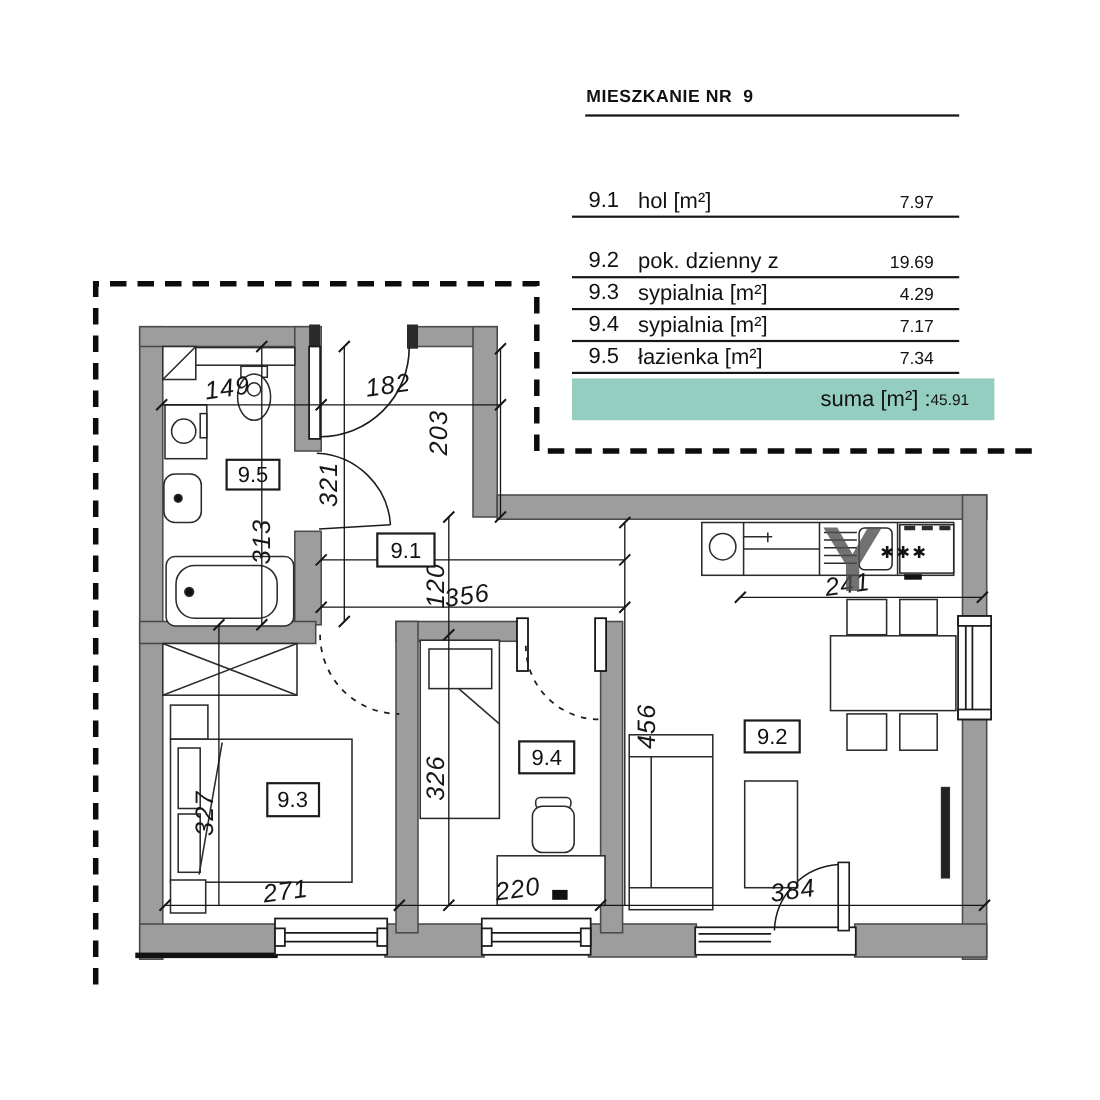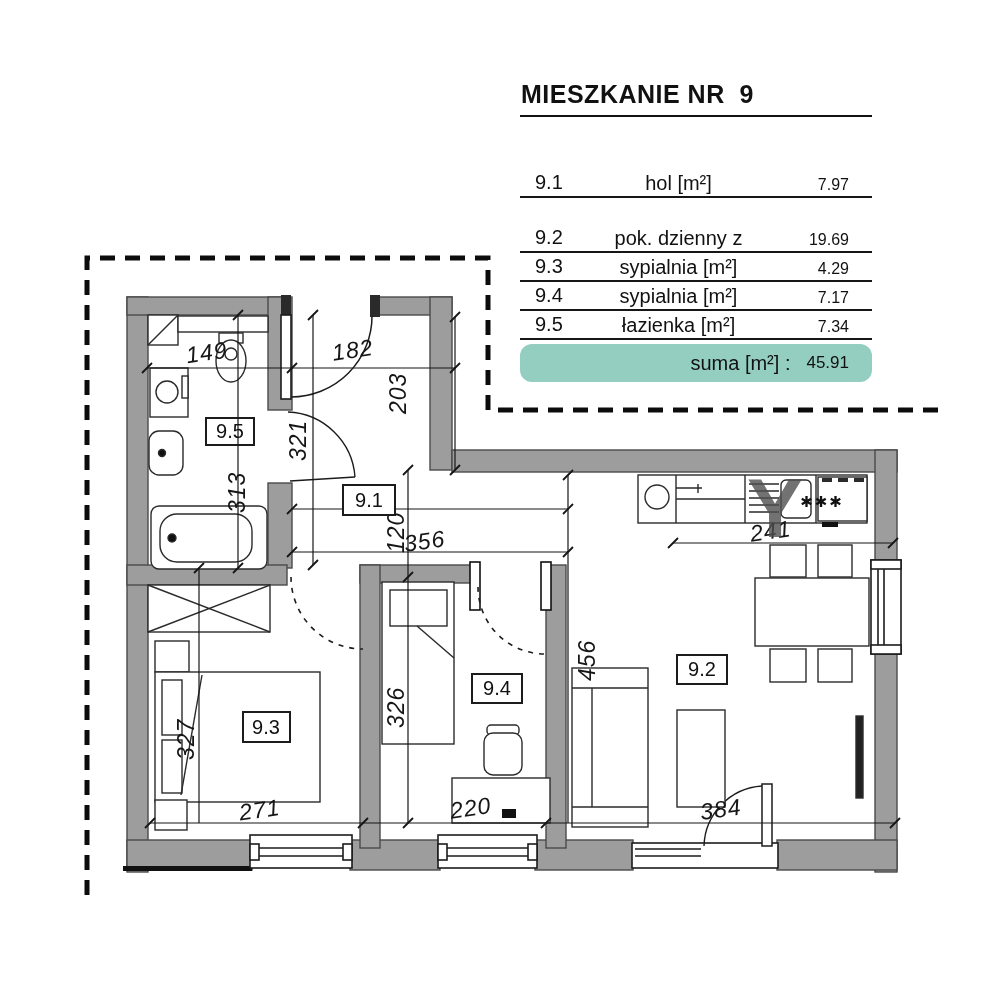--- a/index.html
+++ b/index.html
@@ -1,32 +1,32 @@
 <!DOCTYPE html>
 <html><head>
 <meta charset="utf-8">
 <style>
   html,body{margin:0;padding:0;background:#fff;}
   .page{position:relative;width:1000px;height:1000px;background:#ffffff;overflow:hidden;
         font-family:"Liberation Sans",sans-serif;color:#111;}
   .plan-svg{position:absolute;left:0;top:0;}
   
   .unit-table{position:absolute;left:520px;top:80px;width:352px;height:310px;}
-  .unit-title{font-size:25px;font-weight:700;letter-spacing:.5px;
-              border-bottom:2px solid #111;padding:0 0 6px 1px;white-space:pre;}
+  .unit-title{font-size:16px;font-weight:700;letter-spacing:.5px;
+              border-bottom:2px solid #111;padding:0 0 6px 1px;white-space:pre;margin-left:12px;}
   .trow{position:absolute;left:0;width:352px;display:flex;align-items:flex-end;
         border-bottom:2px solid #161616;box-sizing:border-box;font-size:20px;padding-bottom:2px;}
   .trow .no{flex:0 0 60px;padding-left:15px;box-sizing:border-box;}
   .trow .lbl{flex:1;line-height:1.12;}
-  .trow .lbl span{display:block;text-align:center;}
+  .trow .lbl span{display:block;}
   .trow .val{flex:0 0 95px;text-align:right;padding-right:23px;font-size:16px;box-sizing:border-box;}
-  .suma{position:absolute;left:0;top:264px;width:352px;height:38px;background:#93cec0;
-        display:flex;align-items:center;justify-content:flex-end;box-sizing:border-box;padding-right:23px;border-radius:12px;}
+  .suma{position:absolute;left:0;top:264px;width:384px;height:38px;background:#93cec0;
+        display:flex;align-items:center;justify-content:flex-end;box-sizing:border-box;padding-right:23px;}
   .suma .slbl{font-size:20px;}
-  .suma .sval{font-size:17px;margin-left:16px;}
+  .suma .sval{font-size:14px;margin-left:0;}
   .r1{top:83px;height:35px;} .r2{top:125px;height:48px;} .r3{top:176px;height:26px;}
   .r4{top:205px;height:26px;} .r5{top:234px;height:26px;}
   
   .dimtxt{font-family:"Liberation Sans",sans-serif;font-style:italic;font-size:23px;fill:#161616;letter-spacing:1px;}
   .roomtxt{font-family:"Liberation Sans",sans-serif;font-size:20px;fill:#111;}
   .wmark{font-family:"Liberation Sans",sans-serif;font-weight:bold;font-size:84px;fill:#4f4f4f;fill-opacity:.8;}
   .stovetxt{font-family:"DejaVu Sans",sans-serif;font-size:15px;fill:#111;letter-spacing:2px;}
 </style>
 </head>
 <body>

